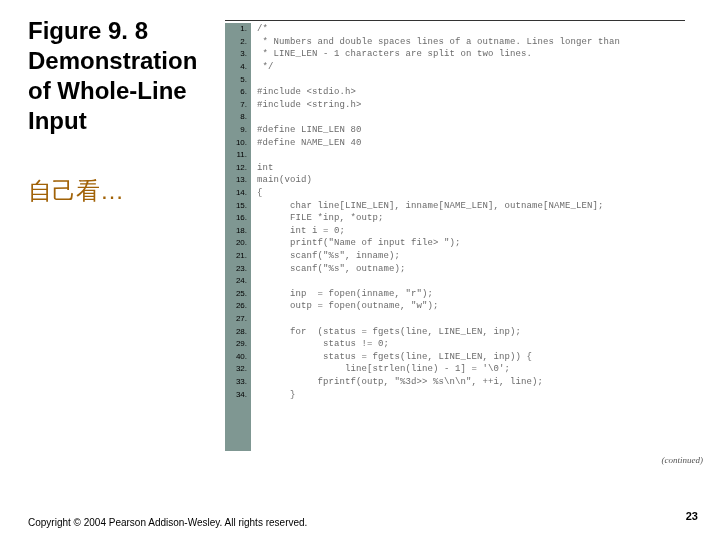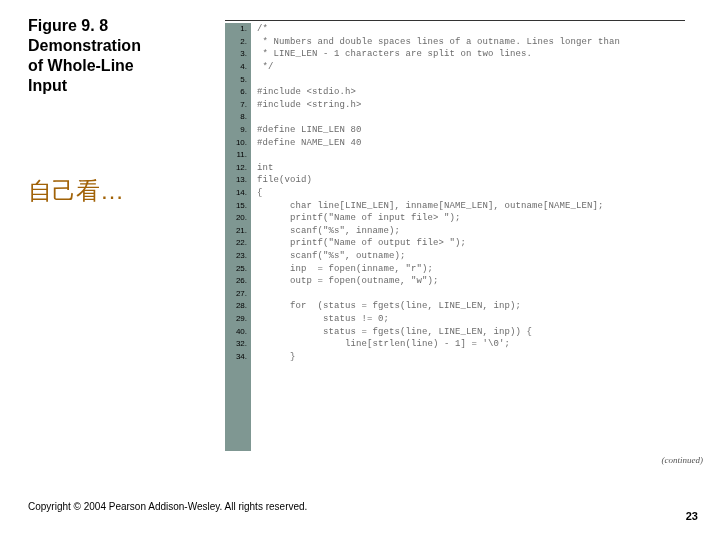--- a/index.html
+++ b/index.html
@@ -1,20 +1,20 @@
 <!DOCTYPE html>
 <html><head>
 <meta charset="utf-8">
 <style>
   * { margin: 0; padding: 0; box-sizing: border-box; }
   html, body { width: 720px; height: 540px; background: #fff; font-family: Arial, Helvetica, sans-serif; overflow: hidden; }
   .slide { position: relative; width: 720px; height: 540px; }
-  .title { position: absolute; left: 28px; top: 16px; width: 190px; font-size: 16px; font-weight: bold; color: #000; line-height: 1.25; }
+  .title { position: absolute; left: 28px; top: 16px; width: 190px; font-size: 24px; font-weight: bold; color: #000; line-height: 1.25; }
   .subtitle { position: absolute; left: 28px; top: 175px; font-size: 24px; color: #a16207; }
-  .copyright { position: absolute; left: 28px; bottom: 28px; font-size: 10px; color: #000; }
+  .copyright { position: absolute; left: 28px; bottom: 12px; font-size: 10px; color: #000; }
   .pagenum { position: absolute; right: 22px; bottom: 18px; font-size: 11px; color: #000; font-weight: bold; }
   .code-figure { position: absolute; left: 225px; top: 20px; width: 482px; height: 445px; }
   .hr-top { position: absolute; left: 0; top: 0; width: 460px; height: 1px; background: #333; }
   .gutter { position: absolute; left: 0; top: 3px; width: 26px; background: #7f9792; }
   .lines { position: absolute; left: 0; top: 3px; }
   .line { display: flex; height: 12.6px; align-items: center; }
   .ln { width: 26px; text-align: right; padding-right: 4px; font: 8px/1 Arial, sans-serif; color: #000; }
   .code { padding-left: 6px; font-family: "Courier New", Courier, monospace; font-size: 9px; color: #6b6b6b; white-space: pre; filter: blur(0.25px); letter-spacing: 0.1px; }
   .cont { position: absolute; right: 4px; bottom: 0; font: italic 9px/1 Georgia, serif; color: #555; margin-top: 30px; }
 </style>
@@ -78,45 +78,53 @@
         <div class="line">
           <div class="ln">11.</div>
           <div class="code"></div>
         </div>
         <div class="line">
           <div class="ln">12.</div>
           <div class="code">int</div>
         </div>
         <div class="line">
           <div class="ln">13.</div>
-          <div class="code">file(void)</div>
+          <div class="code">main(void)</div>
         </div>
         <div class="line">
           <div class="ln">14.</div>
           <div class="code">{</div>
         </div>
         <div class="line">
           <div class="ln">15.</div>
           <div class="code">      char line[LINE_LEN], inname[NAME_LEN], outname[NAME_LEN];</div>
         </div>
         <div class="line">
+          <div class="ln">16.</div>
+          <div class="code">      FILE *inp, *outp;</div>
+        </div>
+        <div class="line">
+          <div class="ln">18.</div>
+          <div class="code">      int i = 0;</div>
+        </div>
+        <div class="line">
           <div class="ln">20.</div>
           <div class="code">      printf("Name of input file&gt; ");</div>
         </div>
         <div class="line">
           <div class="ln">21.</div>
           <div class="code">      scanf("%s", inname);</div>
         </div>
         <div class="line">
-          <div class="ln">22.</div>
-          <div class="code">      printf("Name of output file&gt; ");</div>
+          <div class="ln">23.</div>
+          <div class="code">      scanf("%s", outname);</div>
         </div>
         <div class="line">
-          <div class="ln">23.</div>
-          <div class="code">      scanf("%s", outname);</div>
+          <div class="ln">24.</div>
+          <div class="code"></div>
         </div>
         <div class="line">
           <div class="ln">25.</div>
           <div class="code">      inp  = fopen(inname, "r");</div>
         </div>
         <div class="line">
           <div class="ln">26.</div>
           <div class="code">      outp = fopen(outname, "w");</div>
         </div>
         <div class="line">
@@ -133,20 +141,24 @@
         </div>
         <div class="line">
           <div class="ln">40.</div>
           <div class="code">            status = fgets(line, LINE_LEN, inp)) {</div>
         </div>
         <div class="line">
           <div class="ln">32.</div>
           <div class="code">                line[strlen(line) - 1] = '\0';</div>
         </div>
         <div class="line">
+          <div class="ln">33.</div>
+          <div class="code">           fprintf(outp, "%3d&gt;&gt; %s\n\n", ++i, line);</div>
+        </div>
+        <div class="line">
           <div class="ln">34.</div>
           <div class="code">      }</div>
         </div>
       </div>
     <div class="cont">(continued)</div>
   </div>
 
   <div class="copyright">Copyright © 2004 Pearson Addison-Wesley. All rights reserved.</div>
   <div class="pagenum">23</div>
 </div>

